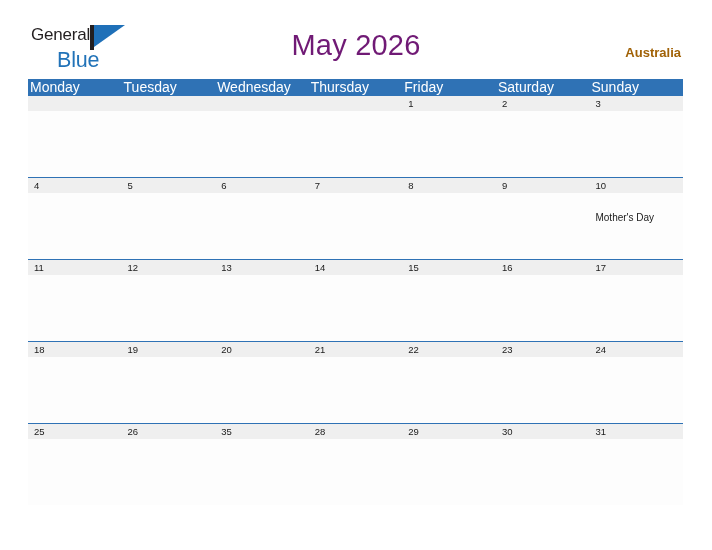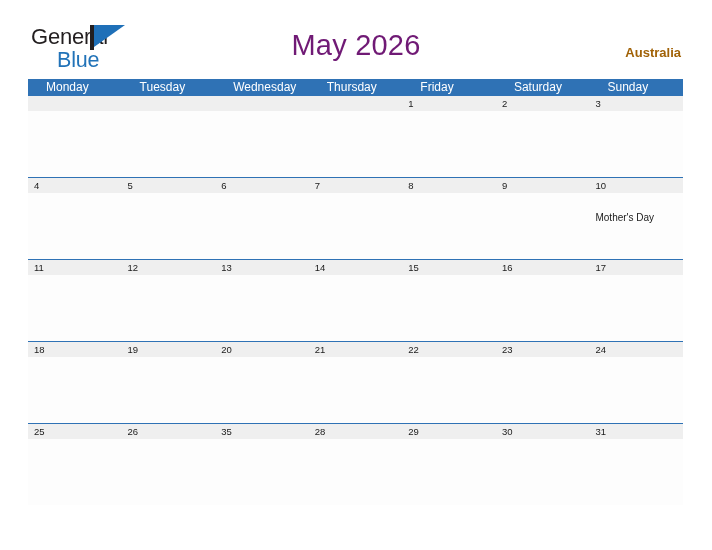--- a/index.html
+++ b/index.html
@@ -30,21 +30,21 @@
 
   .logo {
     position: absolute;
     left: 31px;
     top: 26px;
     width: 96px;
     height: 46px;
     line-height: 1;
   }
   .logo-general {
-    font-size: 22px;
+    font-size: 17px;
     color: #231f20;
     letter-spacing: -0.2px;
     display: block;
     height: 23px;
   }
   .logo-blue {
     font-size: 21.5px;
     color: #2273b8;
     letter-spacing: -0.2px;
     display: block;
@@ -105,23 +105,23 @@
   }
 
   .weekdays {
     display: flex;
     background: #2f72b5;
     height: 17px;
   }
   .weekday {
     flex: 1 1 0;
     color: #ffffff;
-    font-size: 12px;
+    font-size: 14px;
     line-height: 17px;
-    padding-left: 18px;
+    padding-left: 2px;
     box-sizing: border-box;
     white-space: nowrap;
   }
 
   .week {
     position: relative;
   }
   .week + .week {
     border-top: 1.5px solid #2f72b5;
   }

